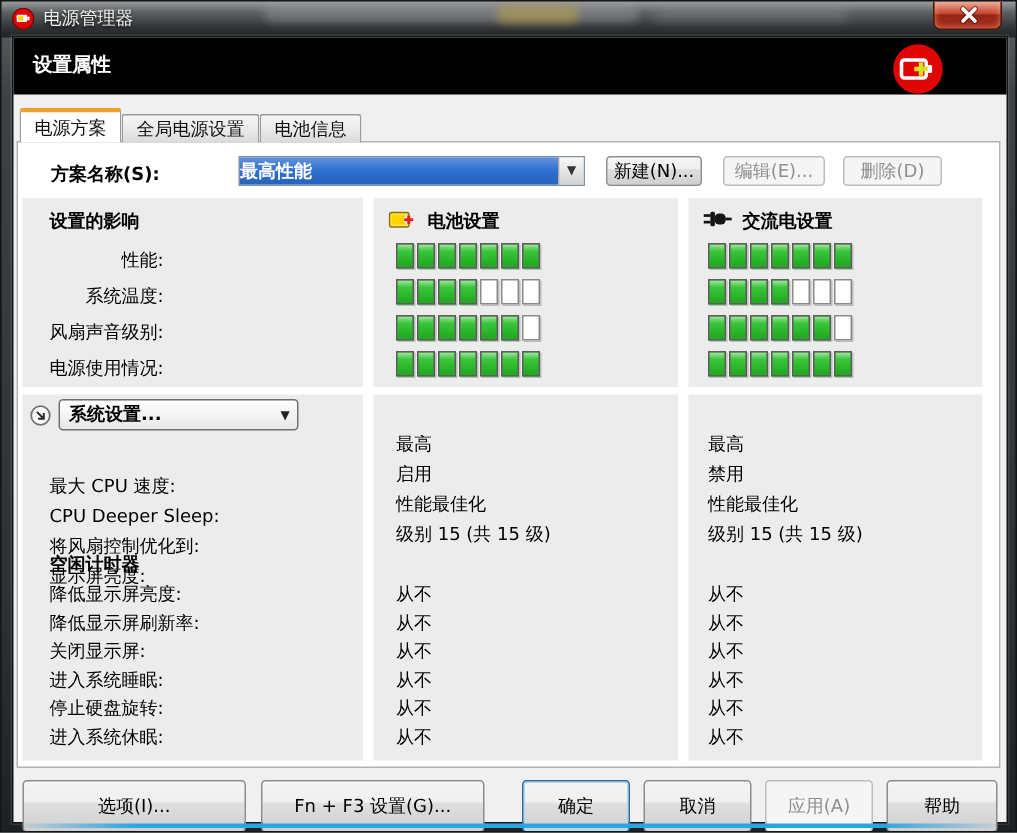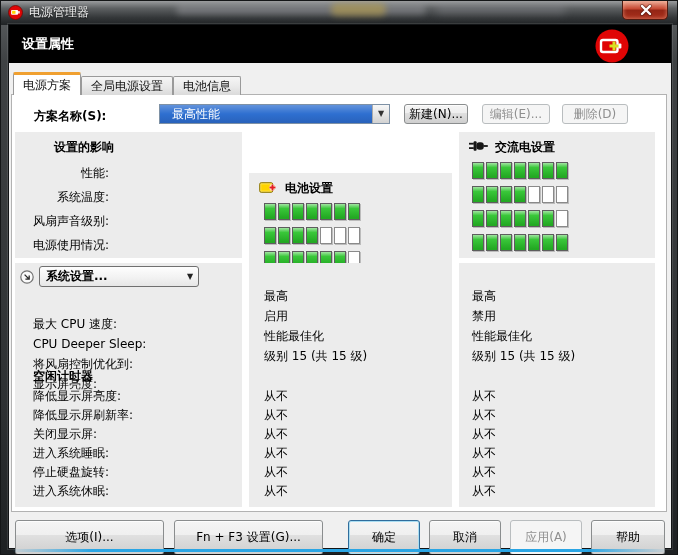--- a/index.html
+++ b/index.html
@@ -35,34 +35,34 @@
   .tab{position:absolute;top:51px;height:19px;line-height:18px;padding:0 9px;font-size:12px;
     background:linear-gradient(180deg,#F6F6F6,#E9E9E9 55%,#DADADA);border:1px solid #9A9A9A;border-bottom:none;
     border-radius:2px 2px 0 0; z-index:2; cursor:pointer; color:#111;}
   .tab.active{top:47px;height:23px;line-height:21px;background:#FFF;z-index:3;
     border-top:3px solid var(--tab-accent-orange);}
   
   .page{position:absolute;left:2px;top:69px;width:656px;height:418px;background:#FFF;border:1px solid #B2B2B2;z-index:1;}
   .scheme-label{position:absolute;left:22px;top:13px;font-weight:bold;}
   .combo{position:absolute;display:flex;align-items:stretch;background:#FFF;}
   .scheme-combo{left:147px;top:9px;width:231px;height:20px;border:1px solid #7E91A5;}
-  .scheme-combo .combo-value{flex:1;background:var(--selection-blue);color:#FFF;font-weight:normal;
-    line-height:18px;padding-left:12px;overflow:hidden;
+  .scheme-combo .combo-value{flex:1;background:var(--selection-blue);color:#FFF;font-weight:bold;
+    line-height:18px;padding-left:0;overflow:hidden;
     background-image:linear-gradient(180deg,rgba(255,255,255,.25),rgba(255,255,255,0) 50%,rgba(0,0,30,.12));
     background-color:var(--selection-blue);}
   .combo-arrow{width:17px;text-align:center;font-size:8px;line-height:18px;color:#333;
     background:linear-gradient(180deg,#F7F7F7,#E4E4E4 55%,#D2D2D2);border-left:1px solid #ABABAB;}
   .btn{position:absolute;height:20px;font-family:"DejaVu Sans",sans-serif;font-size:12px;color:#000;
     border:1px solid #8A8D8E;border-radius:3px;text-align:center;cursor:pointer;
     background:linear-gradient(180deg,#F5F5F5 0%,#EFEFEF 42%,#E0E0E0 43%,#CFCFCF 100%);
     box-shadow:inset 0 1px 0 #FDFDFD;}
   .btn.disabled{background:#F5F5F5;border-color:#B9BDBF;color:#8F8F8F;box-shadow:none;cursor:default;}
   
   .panel{position:absolute;background:var(--panel-gray);}
-  .panel-title{position:absolute;left:18px;top:7px;font-weight:bold;margin-left:21px;}
+  .panel-title{position:absolute;left:18px;top:7px;font-weight:bold;}
   .col-header{position:absolute;left:10px;top:7px;display:flex;align-items:center;gap:7px;font-weight:bold;}
   .stack{position:absolute;}
   .irow{height:24px;line-height:16px;}
   .srow{height:20px;line-height:16px;white-space:nowrap;}
   .trow{height:19px;line-height:15px;white-space:nowrap;}
   .bars{position:absolute;display:flex;flex-direction:column;}
   .bar-row{display:flex;height:24px;}
   .bar-cell{width:12px;height:17px;margin-right:2px;border:1px solid #8A8A8A;background:#FFF;
     box-shadow:1px 1px 0 rgba(130,130,130,.45);}
   .bar-cell.filled{border-color:#5D5D5D;background-color:var(--bar-green);
@@ -142,21 +142,21 @@
 
       <div class="panel" style="left:3px;top:37px;width:227px;height:126px;">
         <div class="panel-title">设置的影响</div>
         <div class="stack" style="left:18px;top:33px;text-align:right;">
             <div class="irow">性能:</div>
             <div class="irow">系统温度:</div>
             <div class="irow">风扇声音级别:</div>
             <div class="irow">电源使用情况:</div>
           </div>
       </div>
-      <div class="panel" style="left:237px;top:37px;width:203px;height:126px;margin-top:41px;">
+      <div class="panel" style="left:237px;top:37px;width:203px;height:126px;">
         <div class="col-header">
           <span>
             <svg width="19" height="13" viewBox="0 0 19 13">
               <rect x="0.7" y="1.7" width="13" height="9.6" rx="1.5" fill="#FFE24A" stroke="#8A7400"></rect>
               <rect x="2.3" y="3.4" width="9" height="6.2" fill="#FFD400"></rect>
               <rect x="13.9" y="4.2" width="2" height="4.6" fill="#C9B400"></rect>
               <path d="M10.5 6.5 h6 M13.5 3.5 v6" stroke="#FFF" stroke-width="3.6"></path>
               <path d="M10.5 6.5 h6 M13.5 3.5 v6" stroke="#E42020" stroke-width="2"></path>
             </svg>
           </span>

